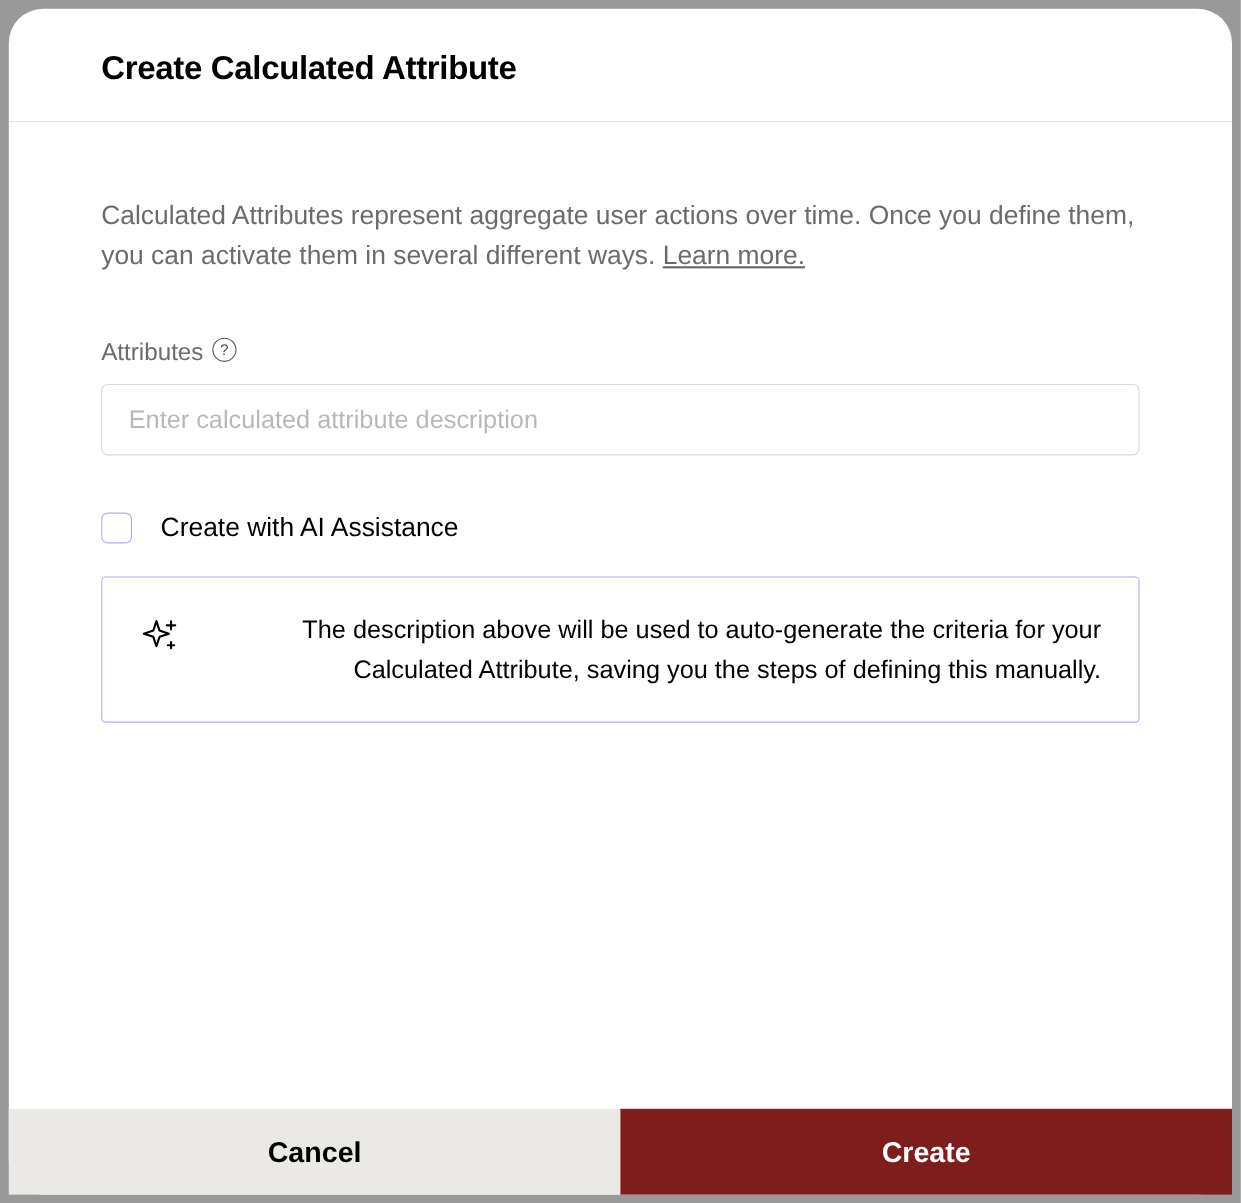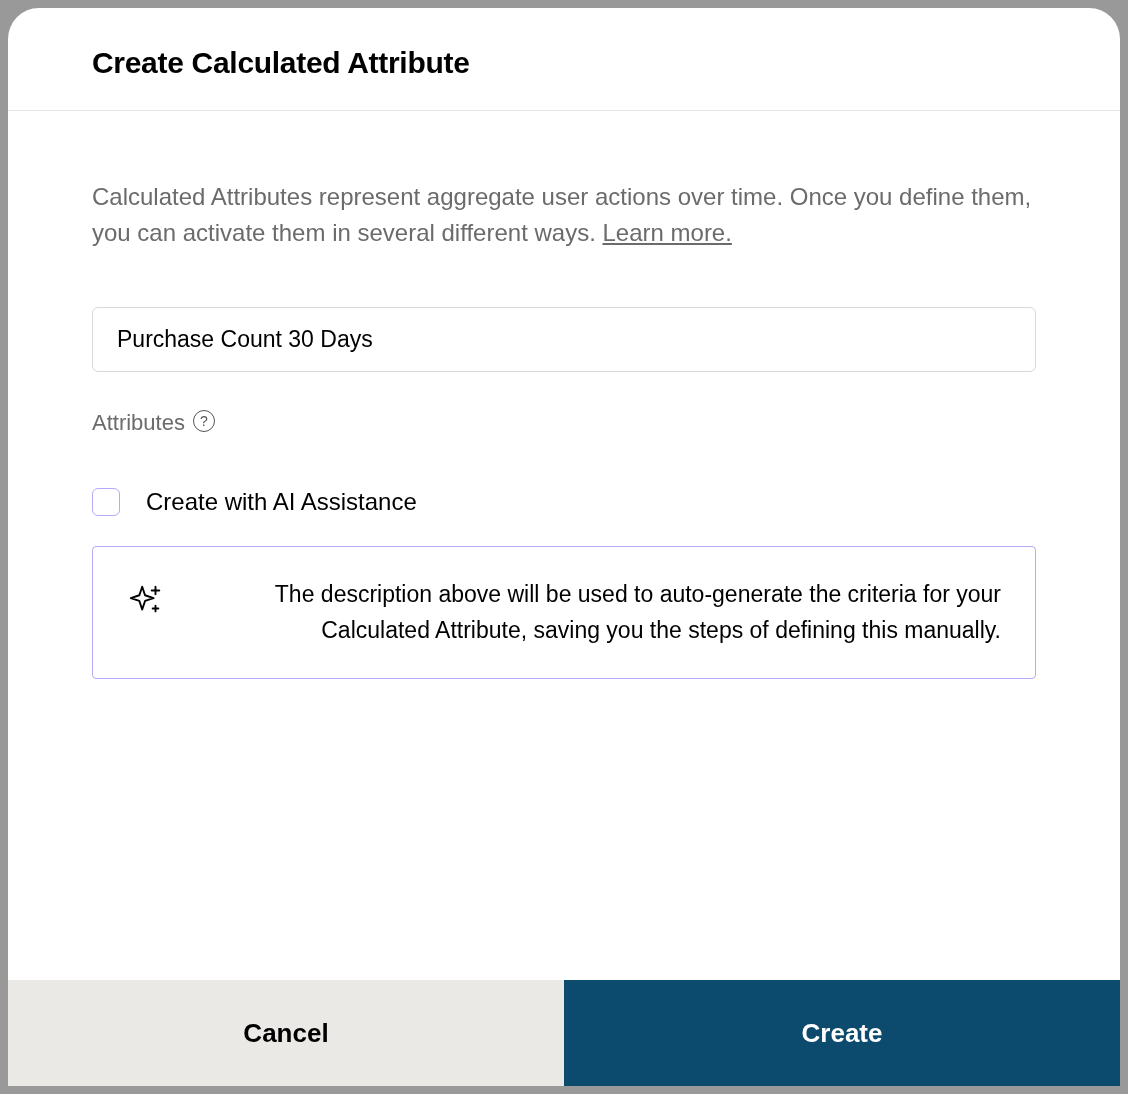--- a/index.html
+++ b/index.html
@@ -136,62 +136,62 @@
       top: 4px;
     }
     .info-text {
       font-size: 23px;
       color: #000;
       line-height: 1.55;
       text-align: right;
     }
     .modal-footer {
       display: flex;
-      height: 106px;
+      height: 78px;
     }
     .footer-btn {
       flex: 1;
       border: none;
       font-size: 26px;
       font-weight: 600;
       cursor: pointer;
       font-family: inherit;
     }
     .cancel-btn {
       background: #ebe9e6;
       color: #000;
     }
     .create-btn {
-      background: #0c4a6e;
+      background: #7f1d1d;
       color: #fff;
     }
   </style>
 </head>
 <body>
 
 <div class="modal">
   <div class="modal-header">
     <h1 class="modal-title">Create Calculated Attribute</h1>
   </div>
 
   <div class="modal-body">
     <p class="intro-text">
       <span>Calculated Attributes represent aggregate user actions over time. Once you define them, you can activate them in several different ways. </span>
       <span class="learn-more">Learn more.</span>
     </p>
 
     <div class="field-group">
-      <input type="text" class="text-input" value="Purchase Count 30 Days" style="">
     </div>
 
     <div class="field-group">
       <div class="field-label">
         <span>Attributes</span>
         <span class="help-icon">?</span>
       </div>
+      <input type="text" class="text-input" placeholder="Enter calculated attribute description" style="">
     </div>
 
     <div class="checkbox-row">
       <div class="checkbox"></div>
       <span class="checkbox-label">Create with AI Assistance</span>
     </div>
 
     <div class="info-box">
       <svg class="sparkle-icon" viewBox="0 0 40 40" fill="none" stroke="#000" stroke-width="2">
         <path d="M16 6 L19 15 L28 18 L19 21 L16 30 L13 21 L4 18 L13 15 Z" stroke-linejoin="round"></path>

